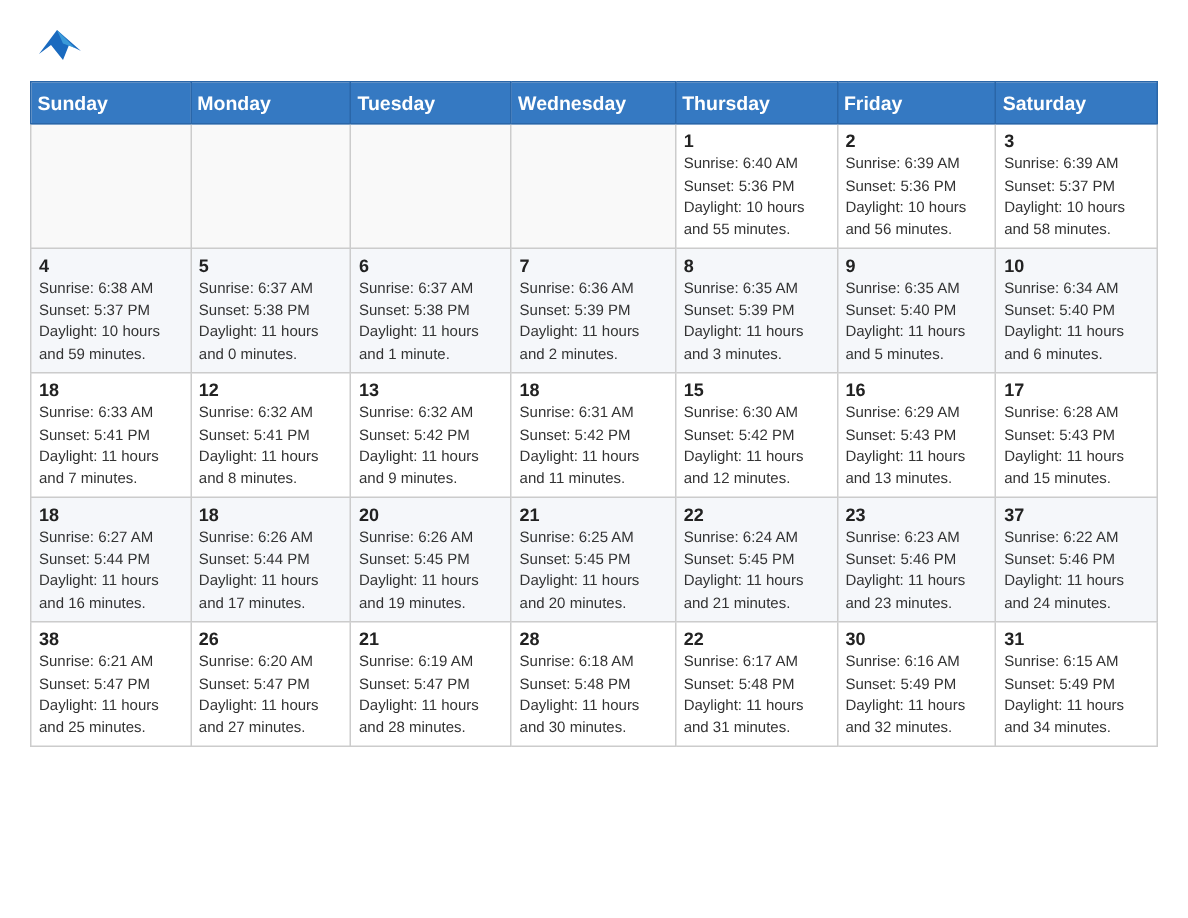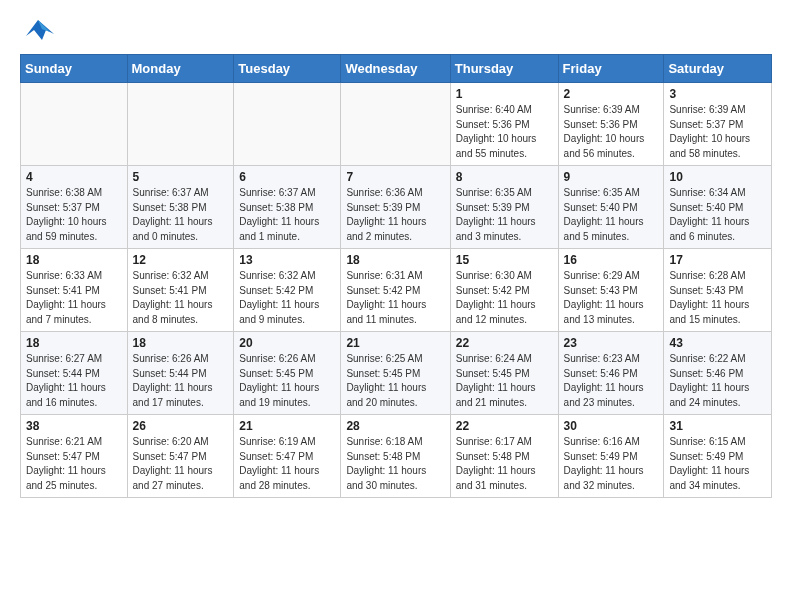--- a/index.html
+++ b/index.html
@@ -150,21 +150,21 @@
           </td>
           <td>
             <div class="day-num">22</div>
             <div class="day-info">Sunrise: 6:24 AM<br>Sunset: 5:45 PM<br>Daylight: 11 hours and 21 minutes.</div>
           </td>
           <td>
             <div class="day-num">23</div>
             <div class="day-info">Sunrise: 6:23 AM<br>Sunset: 5:46 PM<br>Daylight: 11 hours and 23 minutes.</div>
           </td>
           <td>
-            <div class="day-num">43</div>
+            <div class="day-num">37</div>
             <div class="day-info">Sunrise: 6:22 AM<br>Sunset: 5:46 PM<br>Daylight: 11 hours and 24 minutes.</div>
           </td>
         </tr>
         <tr>
           <td>
             <div class="day-num">38</div>
             <div class="day-info">Sunrise: 6:21 AM<br>Sunset: 5:47 PM<br>Daylight: 11 hours and 25 minutes.</div>
           </td>
           <td>
             <div class="day-num">26</div>

